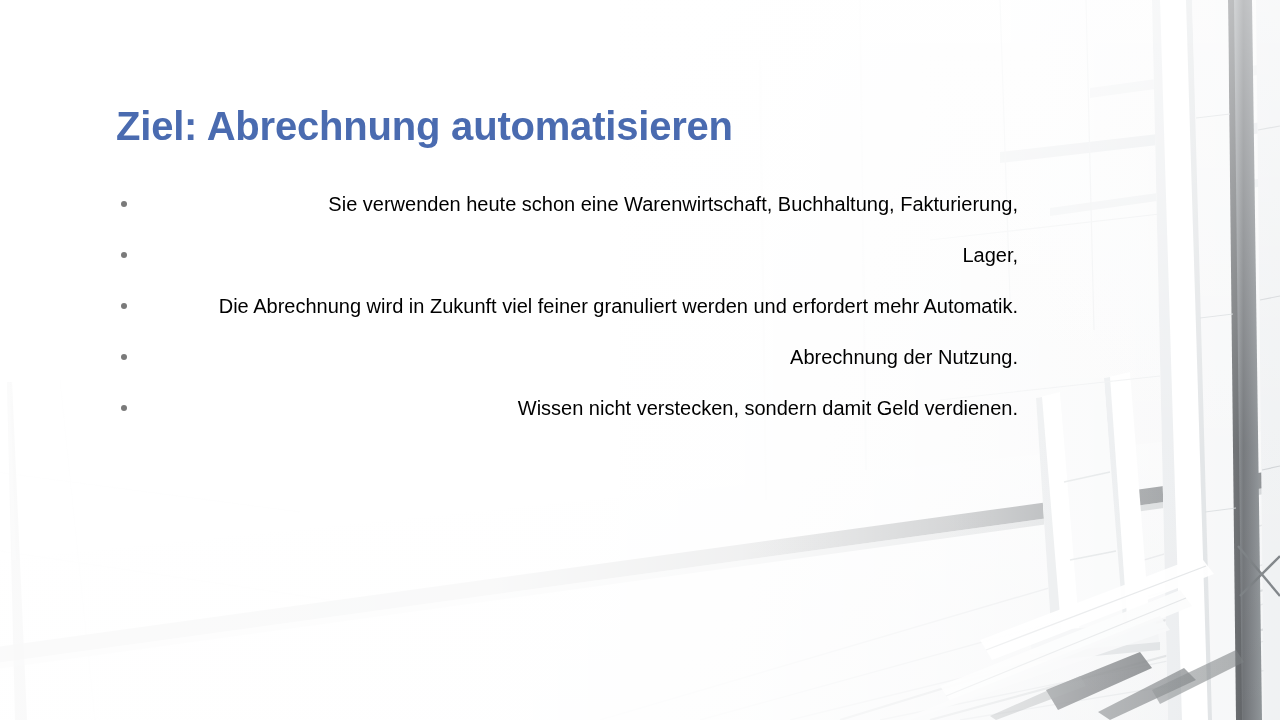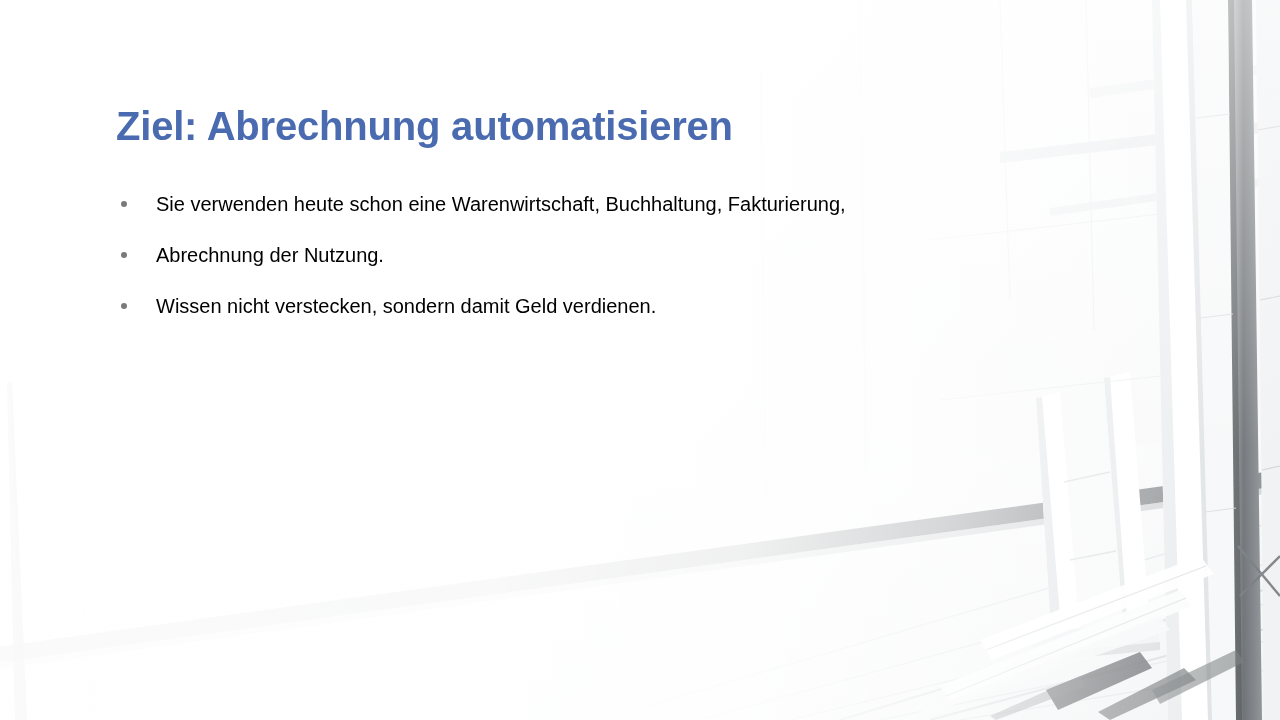--- a/index.html
+++ b/index.html
@@ -76,20 +76,21 @@
     width: 900px;
   }
   .bullet-row {
     position: relative;
     display: block;
     padding-left: 38px;
     margin-bottom: 26px;
     font-size: 20px;
     line-height: 25px;
     color: #000000;
+    text-align: right;
   }
   .bullet-row:last-child { margin-bottom: 0; }
   .bullet-dot {
     position: absolute;
     left: 3px;
     top: 9px;
     width: 6px;
     height: 6px;
     border-radius: 50%;
     background: #7a7a7a;
@@ -229,22 +230,30 @@
 
   <div id="title">Ziel: Abrechnung automatisieren</div>
 
   <div id="body">
 
     <div class="bullet-row">
       <span class="bullet-dot"></span>
       <span class="bullet-text">Sie verwenden heute schon eine Warenwirtschaft, Buchhaltung, Fakturierung,</span>
     </div>
 
-
-
+    <div class="bullet-row">
+      <span class="bullet-dot"></span>
+      <span class="bullet-text">Lager,</span>
+    </div>
+
+
+    <div class="bullet-row">
+      <span class="bullet-dot"></span>
+      <span class="bullet-text">Die Abrechnung wird in Zukunft viel feiner granuliert werden und erfordert mehr Automatik.</span>
+    </div>
 
     <div class="bullet-row">
       <span class="bullet-dot"></span>
       <span class="bullet-text">Abrechnung der Nutzung.</span>
     </div>
 
     <div class="bullet-row">
       <span class="bullet-dot"></span>
       <span class="bullet-text">Wissen nicht verstecken, sondern damit Geld verdienen.</span>
     </div>

